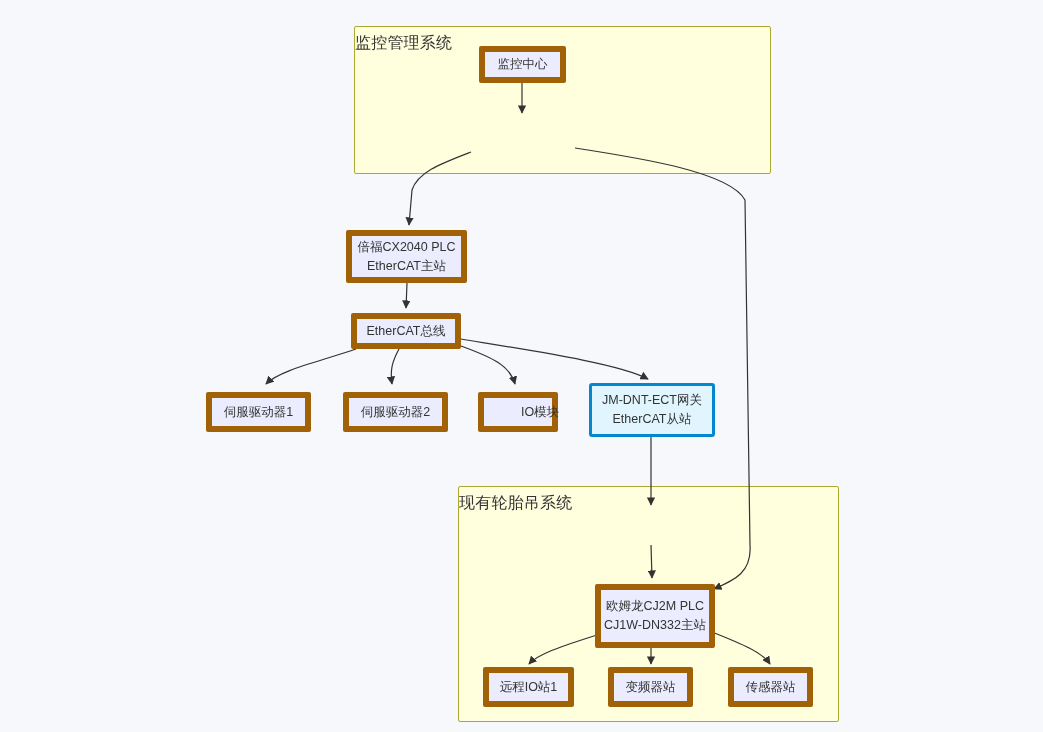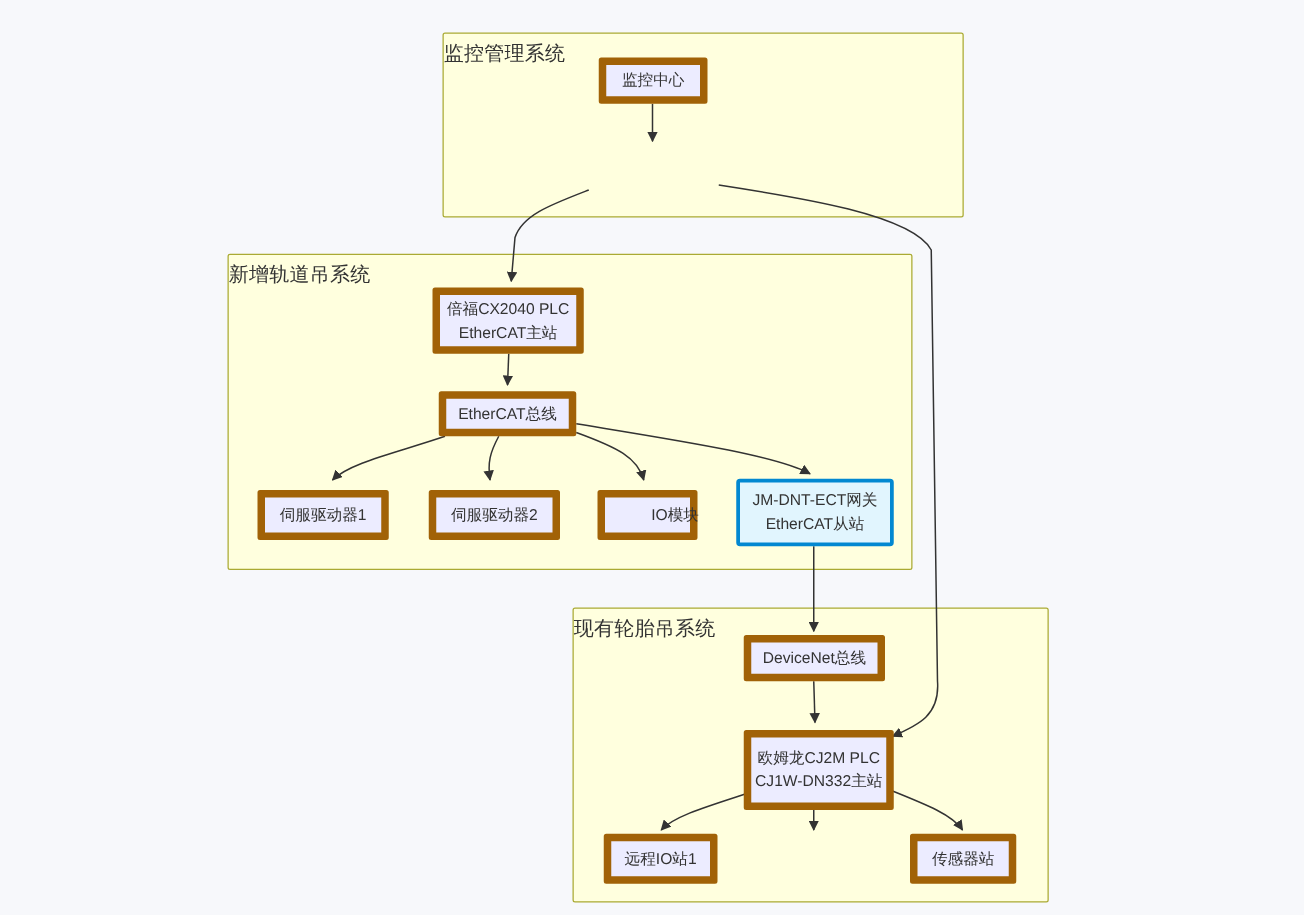--- a/index.html
+++ b/index.html
@@ -74,23 +74,20 @@
 </style>
 </head>
 <body>
 
 <div id="diagram-root">
 
   <div class="cluster" style="left:354px; top:26px; width:417px; height:148px;">
     <div class="cluster-label">监控管理系统</div>
   </div>
 
-  <div class="cluster" style="left:182px; top:203px; width:548px; height:253px;">
-    <div class="cluster-label">新增轨道吊系统</div>
-  </div>
 
   <div class="cluster" style="left:458px; top:486px; width:381px; height:236px;">
     <div class="cluster-label">现有轮胎吊系统</div>
   </div>
 
   <svg id="edge-layer" viewBox="0 0 1043 732" width="1043" height="732">
     <defs>
       <marker id="arrow" viewBox="0 0 10 10" refX="9" refY="5" markerWidth="7" markerHeight="7" orient="auto-start-reverse">
         <path d="M 0 0 L 10 5 L 0 10 z" fill="#333333"></path>
       </marker>
@@ -149,31 +146,31 @@
 
   <div class="node" style="left:478px; top:392px; width:80px; height:40px;padding-left:44px;">
     <span>IO模块</span>
   </div>
 
   <div class="node highlight" style="left:589px; top:383px; width:126px; height:54px;">
     <span>JM-DNT-ECT网关</span>
     <span class="line2">EtherCAT从站</span>
   </div>
 
-  <div class="node" style="left:595px; top:508px; width:113px; height:37px;">
-    <span>DeviceNet总线</span>
-  </div>
 
   <div class="node" style="left:595px; top:584px; width:120px; height:64px;">
     <span>欧姆龙CJ2M PLC</span>
     <span class="line2">CJ1W-DN332主站</span>
   </div>
 
   <div class="node" style="left:483px; top:667px; width:91px; height:40px;">
     <span>远程IO站1</span>
   </div>
 
+  <div class="node" style="left:608px; top:667px; width:85px; height:40px;">
+    <span>变频器站</span>
+  </div>
 
   <div class="node" style="left:728px; top:667px; width:85px; height:40px;">
     <span>传感器站</span>
   </div>
 
 </div>
 
 </body></html>

